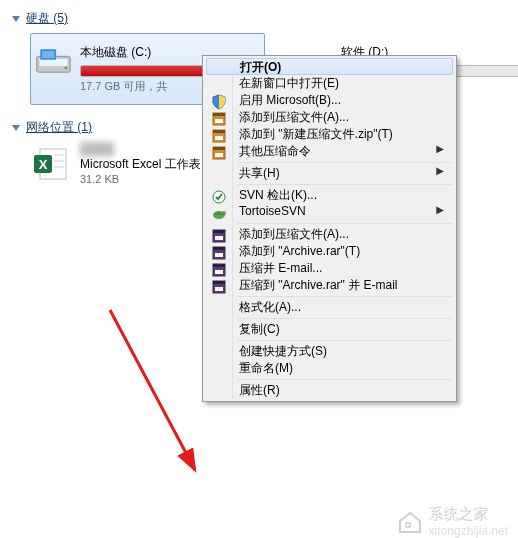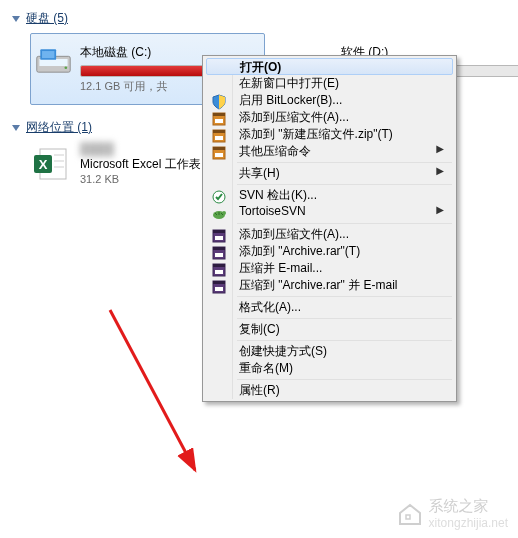--- a/index.html
+++ b/index.html
@@ -25,21 +25,21 @@
 .file .blur { filter: blur(3px); color:#bbb; width:80px; display:inline-block;}
 .ctx { position: absolute; left: 202px; top: 55px; width: 255px; background: #f0f0f0; border: 1px solid #979797; box-shadow: 3px 3px 4px rgba(0,0,0,.3); padding: 2px; }
 .ctx .gutter { position: absolute; left: 2px; top: 2px; bottom: 2px; width: 28px; background: #f0f0f0; border-right: 1px solid #e0e0e0; }
 .ctx .mi { position: relative; height: 17px; display: flex; align-items: flex-start; padding-left: 34px; font-size: 12px; cursor: default; }
 .ctx .mi.hover { background: linear-gradient(#e8f0fb,#d6e5f8); border: 1px solid #aecff7; border-radius: 2px; margin: 0 1px; padding-left: 33px; }
 .ctx .mi.bold { font-weight: bold; }
 .ctx .mi .ic { position: absolute; left: 4px; width: 20px; height: 20px; display: flex; align-items: center; justify-content: center; }
 .ctx .mi .arr { margin-left: auto; margin-right: 10px; font-size: 10px; color: #333; }
 .ctx .sep { height: 1px; background: #e0e0e0; margin: 2px 2px 2px 32px; }
 .arrow { position: absolute; left: 100px; top: 300px; pointer-events:none;}
-.wm { position: absolute; right: 10px; bottom: 8px; color: #cfcfcf; font-size: 14px; display:flex; align-items:center; gap:6px;}
+.wm { position: absolute; right: 10px; bottom: 0; color: #cfcfcf; font-size: 14px; display:flex; align-items:center; gap:6px;}
 .wm .logo { width: 26px; height: 26px; }
 </style>
 </head>
 <body>
 
 <div class="pane">
   <div class="group-hdr">
     <span class="tri"></span>
     <span>硬盘 (5)</span>
   </div>
@@ -53,21 +53,21 @@
             <rect x="6" y="6" width="18" height="12" rx="1" fill="#3b8dd9"></rect>
             <rect x="8" y="8" width="14" height="8" fill="#6fb3ef"></rect>
             <circle cx="35" cy="27" r="1.5" fill="#5aa34a"></circle>
           </svg>
       </span>
       <div class="info">
         <div class="name">本地磁盘 (C:)</div>
         <div class="bar">
             <div class="fill red" style="width:87%"></div>
           </div>
-        <div class="sub">12.1 GB 可用，共</div>
+        <div class="sub">17.7 GB 可用，共</div>
       </div>
     </div>
 
     <div class="drive">
       <span class="icon">
         <svg viewBox="0 0 42 38">
             <rect x="2" y="14" width="38" height="18" rx="2" fill="#c8c8c8" stroke="#888"></rect>
             <rect x="5" y="17" width="32" height="8" fill="#eaf6ff"></rect>
             <circle cx="35" cy="27" r="1.5" fill="#5aa34a"></circle>
           </svg>
@@ -117,21 +117,21 @@
       <div class="mi">
         <span>在新窗口中打开(E)</span>
       </div>
       <div class="mi">
         <span class="ic">
           <svg width="16" height="16">
             <path d="M8 1 L14 3 V8 C14 12 8 15 8 15 C8 15 2 12 2 8 V3 Z" fill="#3b8dd9" stroke="#2a6bb0"></path>
             <path d="M8 1 L14 3 V8 C14 12 8 15 8 15 V1 Z" fill="#ffd24a"></path>
           </svg>
         </span>
-        <span>启用 BitLocker(B)...</span>
+        <span>启用 Microsoft(B)...</span>
       </div>
       <div class="mi">
         <span class="ic">
           <svg width="16" height="16">
             <rect x="2" y="2" width="12" height="12" fill="#d98b2b" stroke="#a8641a"></rect>
             <rect x="2" y="2" width="12" height="3" fill="#7a4a15"></rect>
             <rect x="4" y="8" width="8" height="4" fill="#fff"></rect>
           </svg>
         </span>
         <span>添加到压缩文件(A)...</span>

